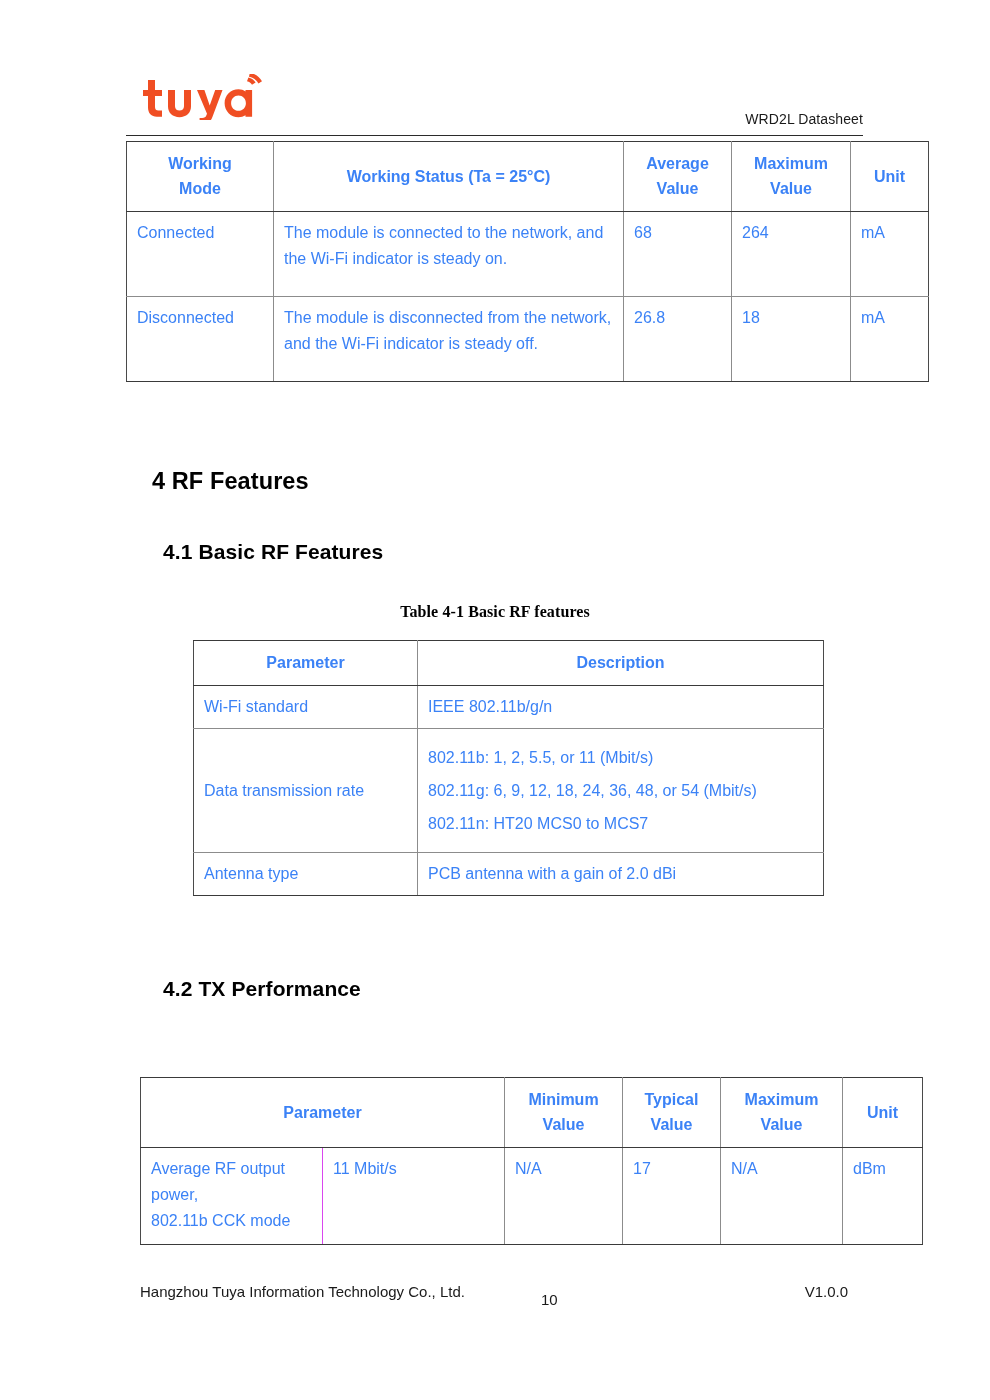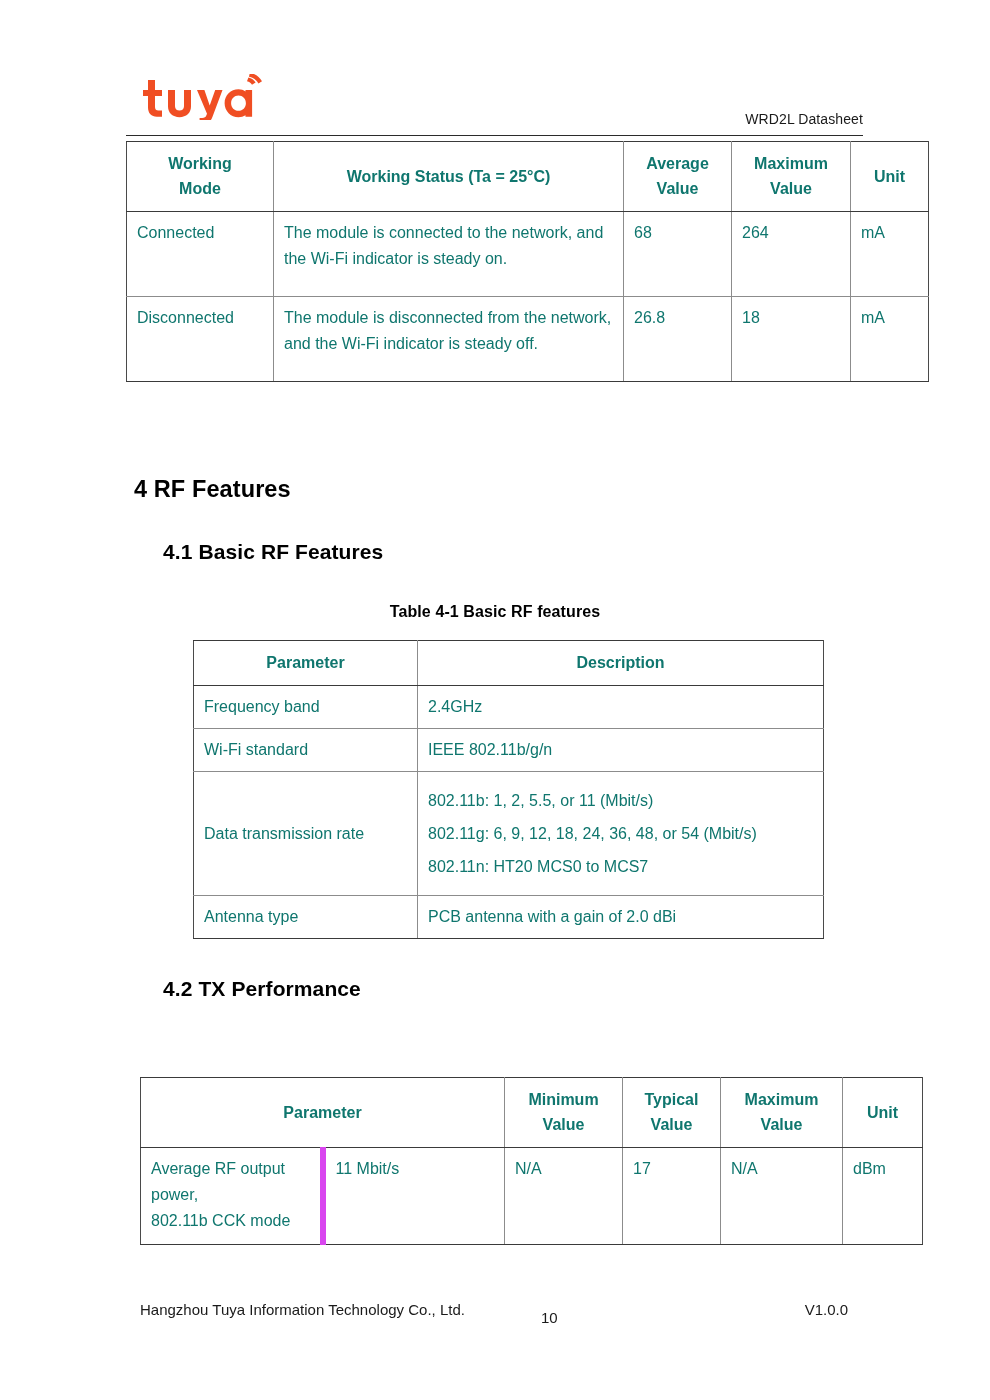--- a/index.html
+++ b/index.html
@@ -57,21 +57,21 @@
     height: 0;
     border-top: 1.6px solid #2b2b2b;
   }
 
   
   table.doc-table {
     border-collapse: collapse;
     table-layout: fixed;
     position: absolute;
     font-size: 16px;
-    color: #0f766e;
+    color: #3b82f6;
   }
   table.doc-table td, table.doc-table th {
     border: 1px solid #8c8c8c;
     vertical-align: top;
     padding: 8px 10px 10px 10px;
     font-weight: normal;
     text-align: left;
     line-height: 26px;
   }
   table.doc-table thead th {
@@ -108,64 +108,63 @@
     color: #000;
   }
   .h2 {
     position: absolute;
     font-size: 21px;
     font-weight: bold;
     letter-spacing: 0.1px;
     color: #000;
     margin-left: 7px;
   }
-  #heading-rf-features { left: 134px; top: 468px; margin-top: 8px; }
+  #heading-rf-features { left: 152px; top: 468px; }
   #heading-basic-rf    { left: 156px; top: 540px; }
   #heading-tx-perf     { left: 156px; top: 977px; }
 
   .table-caption {
     position: absolute;
     font-size: 16px;
     font-weight: bold;
     text-align: center;
     letter-spacing: 0.1px;
     color: #000;
   }
-  #caption-t41 { left: 193px; top: 603px; width: 604px; }
+  #caption-t41 { left: 193px; top: 603px; width: 604px; font-family: Liberation Serif, serif; }
   #caption-t42 { left: 140px; top: 1039px; width: 717px; }
 
   
   #table-basic-rf { left: 193px; top: 640px; width: 604px; }
   #table-basic-rf th.c0 { width: 211px; }
   #table-basic-rf th.c1 { width: 393px; }
   #table-basic-rf tbody td { padding-top: 8px; padding-bottom: 8px; }
   #table-basic-rf tbody td.tall { padding-top: 12px; padding-bottom: 12px; }
   #table-basic-rf tbody td.midlabel { vertical-align: middle; }
   #table-basic-rf .multiline div { line-height: 33px; white-space: nowrap; }
 
   
   #table-tx { left: 140px; top: 1077px; width: 717px; }
   #table-tx th.c0 { width: 351px; }
   #table-tx th.c1 { width: 105px; }
   #table-tx th.c2 { width: 85px; }
   #table-tx th.c3 { width: 109px; }
   #table-tx th.c4 { width: 67px; }
   #table-tx tbody td { height: 60px; }
-  #table-tx tbody td.param-name { border-right: 6px solid #d946ef; }
+  #table-tx tbody td.param-name { border-right: 1px solid #d946ef; }
 
   
   .page-footer {
     position: absolute;
     left: 140px;
     top: 1283px;
     width: 717px;
     height: 24px;
     font-size: 15px;
     color: #1a1a1a;
-    margin-top: 18px;
   }
   .footer-company { position: absolute; left: 0; top: 0; white-space: nowrap; }
   .footer-pageno  { position: absolute; left: 401px; top: 8px; }
   .footer-version { position: absolute; right: 9px; top: 0; }
 </style>
 </head>
 <body>
 
 <div class="page">
 
@@ -235,24 +234,20 @@
   <div class="table-caption" id="caption-t41">Table 4-1 Basic RF features</div>
 
   <table class="doc-table" id="table-basic-rf">
     <thead>
       <tr>
         <th class="c0">Parameter</th>
         <th class="c1">Description</th>
       </tr>
     </thead>
     <tbody>
-      <tr>
-        <td>Frequency band</td>
-        <td>2.4GHz</td>
-      </tr>
       <tr>
         <td>Wi-Fi standard</td>
         <td>IEEE 802.11b/g/n</td>
       </tr>
       <tr>
         <td class="tall midlabel">Data transmission rate</td>
         <td class="tall multiline">
           <div>802.11b: 1, 2, 5.5, or 11 (Mbit/s)</div>
           <div>802.11g: 6, 9, 12, 18, 24, 36, 48, or 54 (Mbit/s)</div>
           <div>802.11n: HT20 MCS0 to MCS7</div>

